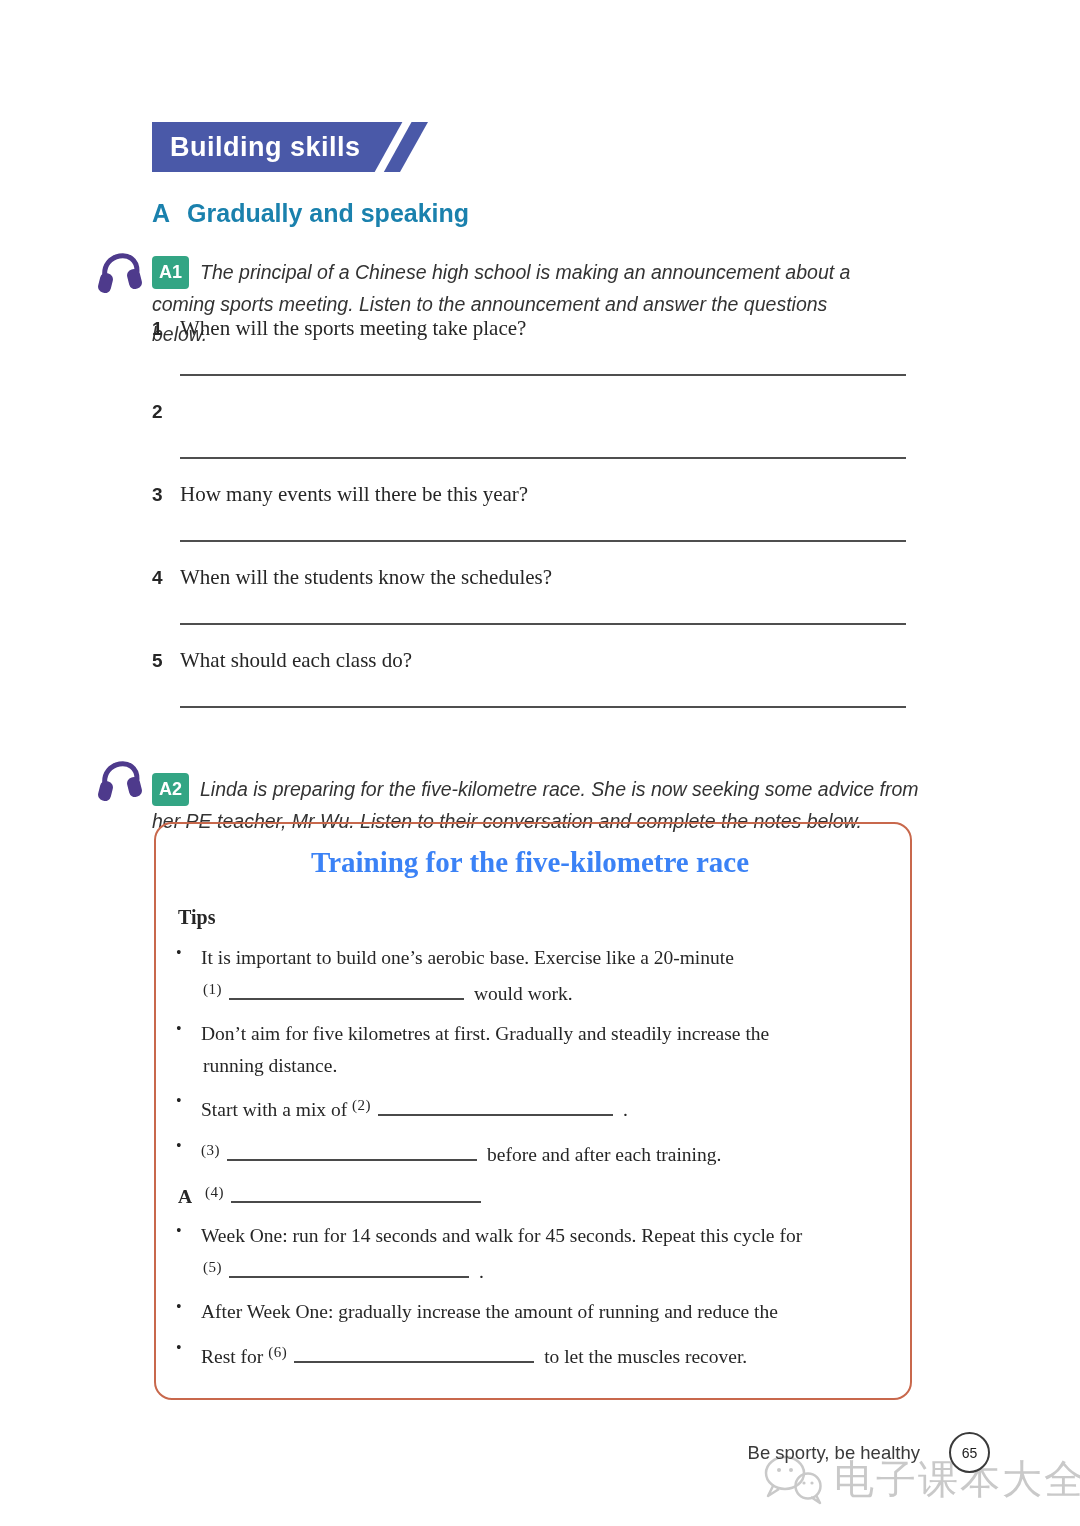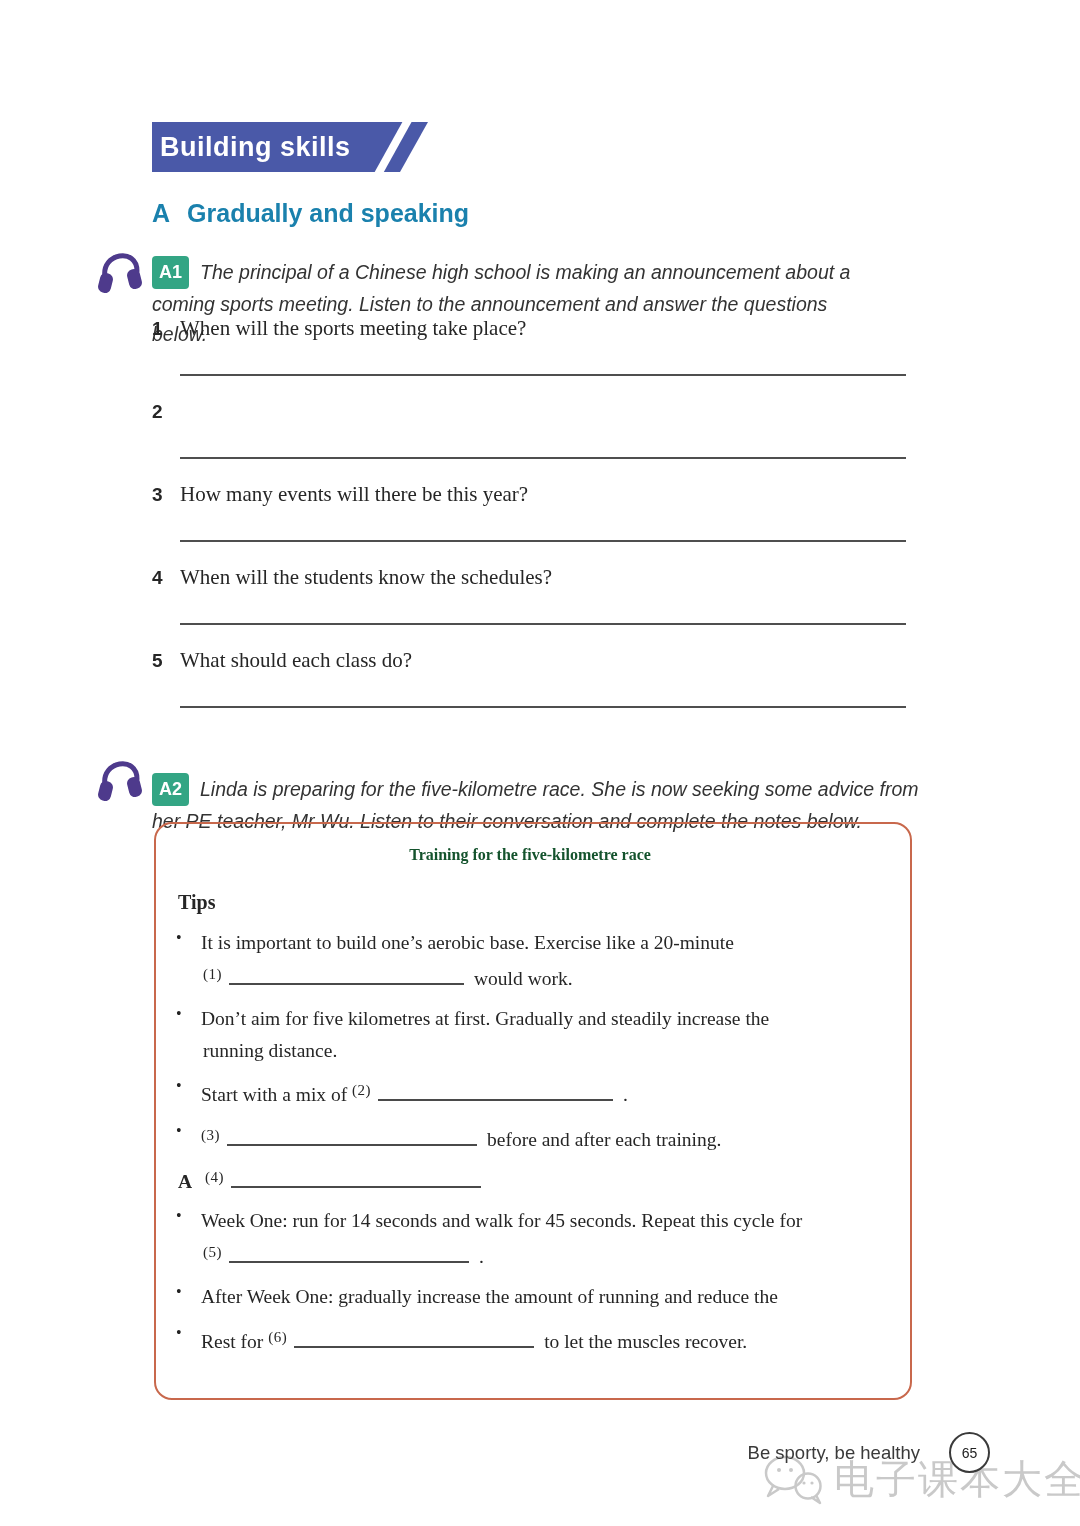--- a/index.html
+++ b/index.html
@@ -12,21 +12,21 @@
     color:#262626;
   }
 
   
   .banner{
     position:absolute;left:152px;top:122px;
     width:276px;height:50px;
     background:#4a59a8;
     clip-path:polygon(0 0,100% 0,calc(100% - 28px) 100%,0 100%);
     display:flex;align-items:center;
-    padding-left:8px;box-sizing:border-box;
+    padding-left:18px;box-sizing:border-box;
   }
   .banner::after{
     content:"";position:absolute;top:-8px;right:32px;
     width:8px;height:70px;background:#ffffff;
     transform:rotate(29deg);
   }
   .banner-label{
     font-family:"Liberation Sans", sans-serif;
     font-weight:bold;font-size:27px;color:#ffffff;letter-spacing:.5px;
   }
@@ -71,22 +71,22 @@
   .a-line{border-bottom:2px solid #4f4f4f;margin-left:28px;height:31px;}
 
   
   .notes-box{
     position:absolute;left:154px;top:822px;
     width:758px;height:578px;box-sizing:border-box;
     border:2px solid #c8684c;border-radius:18px;
     padding:14px 26px 0 20px;
   }
   .box-title{
-    text-align:center;font-weight:bold;font-size:16px;
-    margin:8px 0 0;color:#14532d;
+    text-align:center;font-weight:bold;font-size:29px;
+    margin:8px 0 0;color:#3b82f6;
   }
   .tips-label{font-weight:bold;font-size:20px;margin:27px 0 13px 2px;}
   .tip{display:flex;margin-bottom:9px;}
   .dot{width:25px;flex:0 0 25px;font-size:16px;padding-top:2px;color:#222;}
   .tip-body{flex:1;font-size:19.5px;line-height:31.5px;}
   .l1,.l2{display:block;}
   .l2{padding-left:2px;}
   .n{font-size:15px;vertical-align:6px;margin-right:7px;letter-spacing:.5px;}
   .bl{display:inline-block;border-bottom:2px solid #4a4a4a;height:14px;margin-right:10px;}
   .w235{width:235px;} .w250{width:250px;} .w240{width:240px;}

